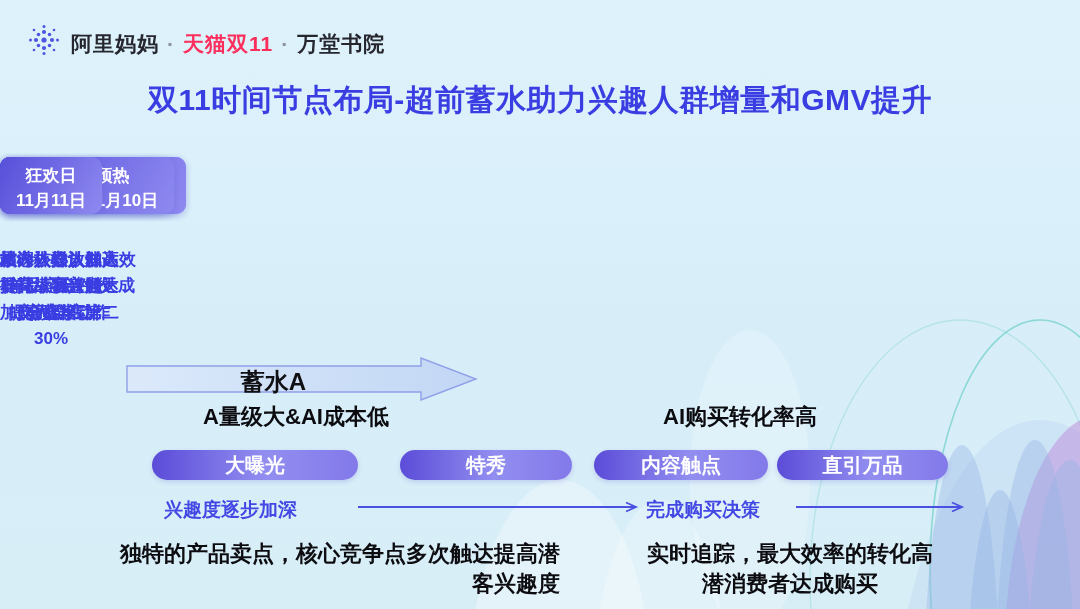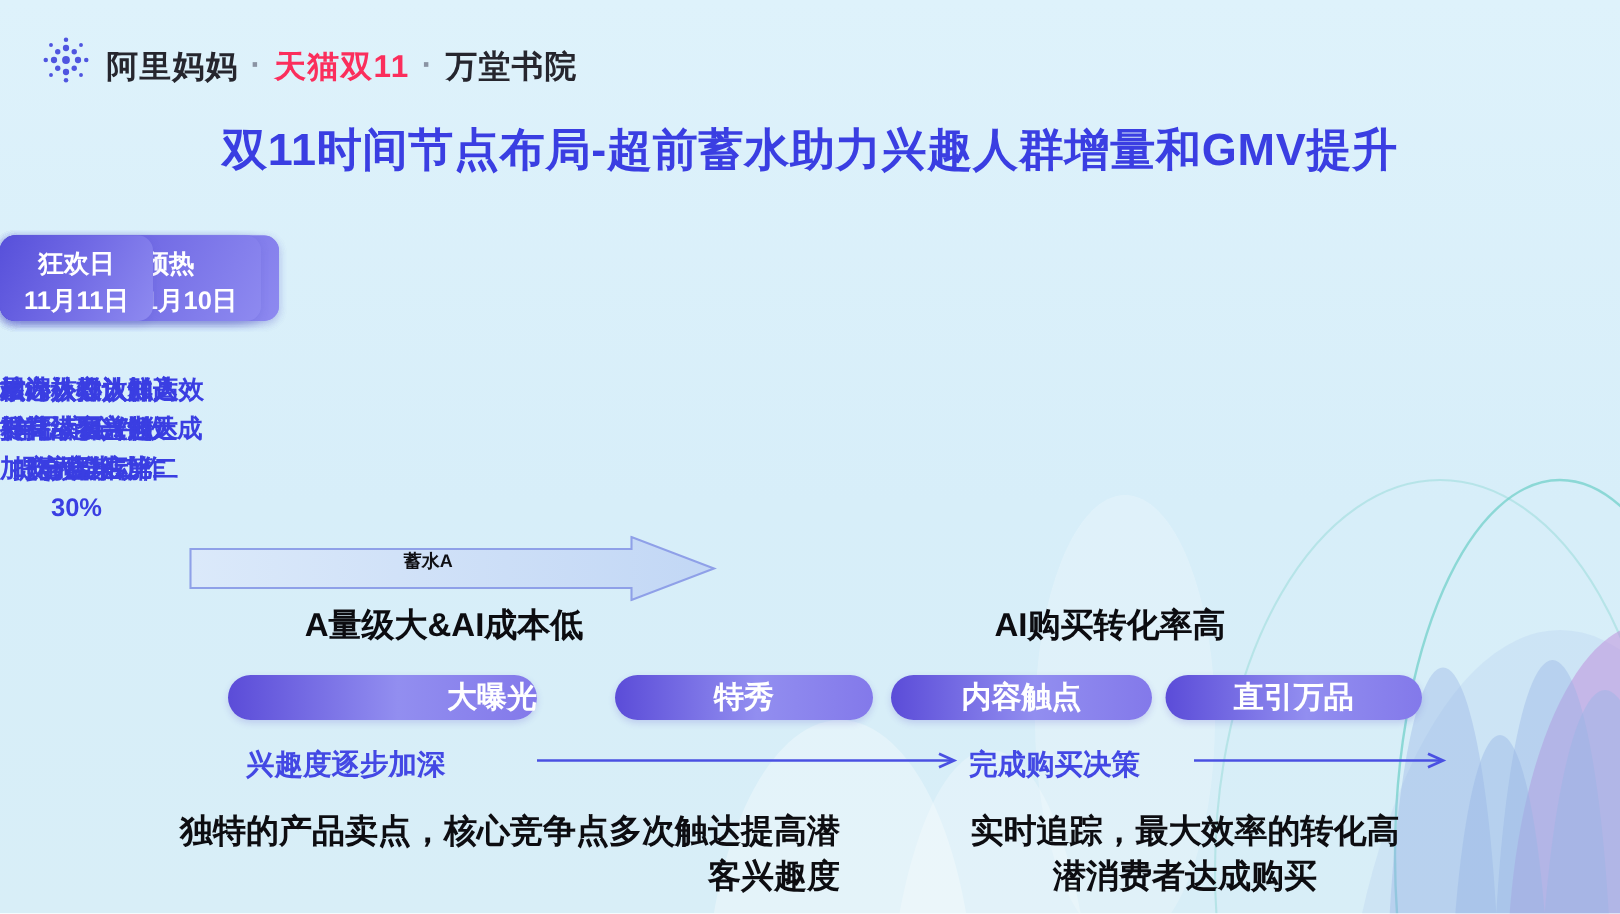--- a/index.html
+++ b/index.html
@@ -37,31 +37,31 @@
     font-size:17px; font-weight:bold; color:#3a3ee2; line-height:1.55; }
   .phase-desc:nth-of-type(7){  left:60px;  width:166px; top:256px; }
   .phase-desc:nth-of-type(8){  left:225px; width:160px; }
   .phase-desc:nth-of-type(9){  left:385px; width:160px; }
   .phase-desc:nth-of-type(10){ left:540px; width:170px; }
   .phase-desc:nth-of-type(11){ left:705px; width:160px; }
   .phase-desc:nth-of-type(12){ left:853px; width:160px; }
   
   .block-arrow { position:absolute; top:357px; height:44px; }
   .block-arrow svg { position:absolute; top:0; left:0; }
-  .block-arrow .arrow-label { position:absolute; top:9px; left:12px; text-align:center;
-    font-size:12px; font-weight:800; color:#101014; }
+  .block-arrow .arrow-label { position:absolute; top:9px; left:0; text-align:center;
+    font-size:24px; font-weight:800; color:#101014; }
   .arrow-sub { position:absolute; top:402px; text-align:center;
     font-size:22px; font-weight:800; color:#0c0c10; }
   
   .pill { position:absolute; top:450px; height:30px; border-radius:15px;
     background:linear-gradient(90deg,#5b4cd8 0%,#928ef0 55%,#8379ea 100%);
     color:#fff; font-size:20px; font-weight:bold; text-align:center; line-height:30px;
     box-shadow:0 2px 5px rgba(80,70,200,.2); }
-  .pill-1 { left:152px; width:206px;text-align:right; }
-  .pill-2 { left:410px; width:172px; }
+  .pill-1 { left:152px; width:206px; }
+  .pill-2 { left:400px; width:172px; }
   .pill-3 { left:594px; width:174px; }
   .pill-4 { left:777px; width:171px; }
   
   .flow-label { position:absolute; top:497px; font-size:19px; font-weight:bold; color:#4348e4; }
   .flow-label-1 { left:164px; }
   .flow-label-2 { left:646px; }
   .flow-arrow { position:absolute; top:500px; }
   .flow-arrow-1 { left:358px; }
   .flow-arrow-2 { left:796px; }
   

